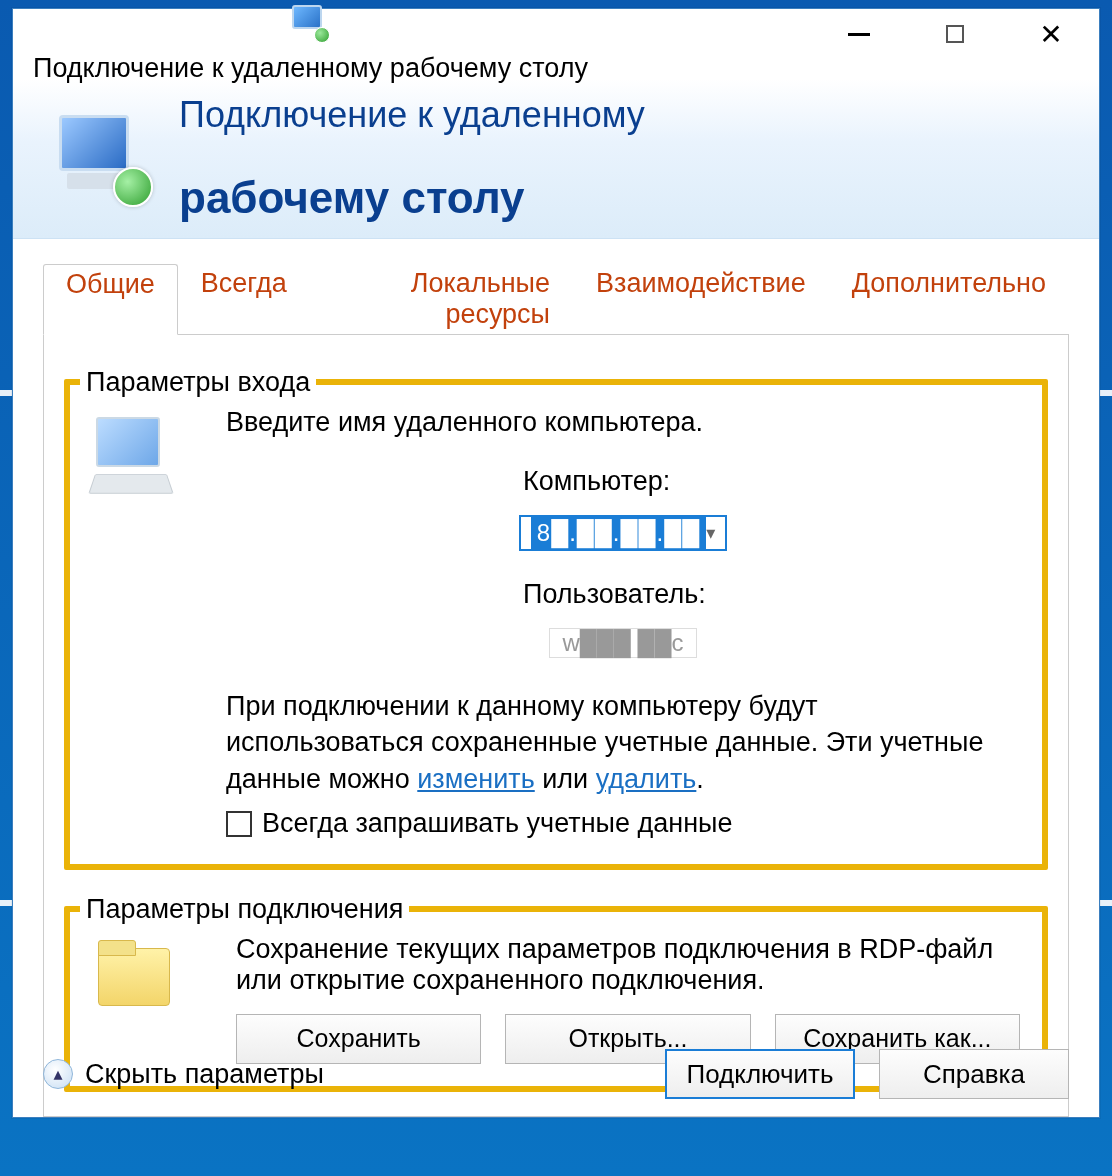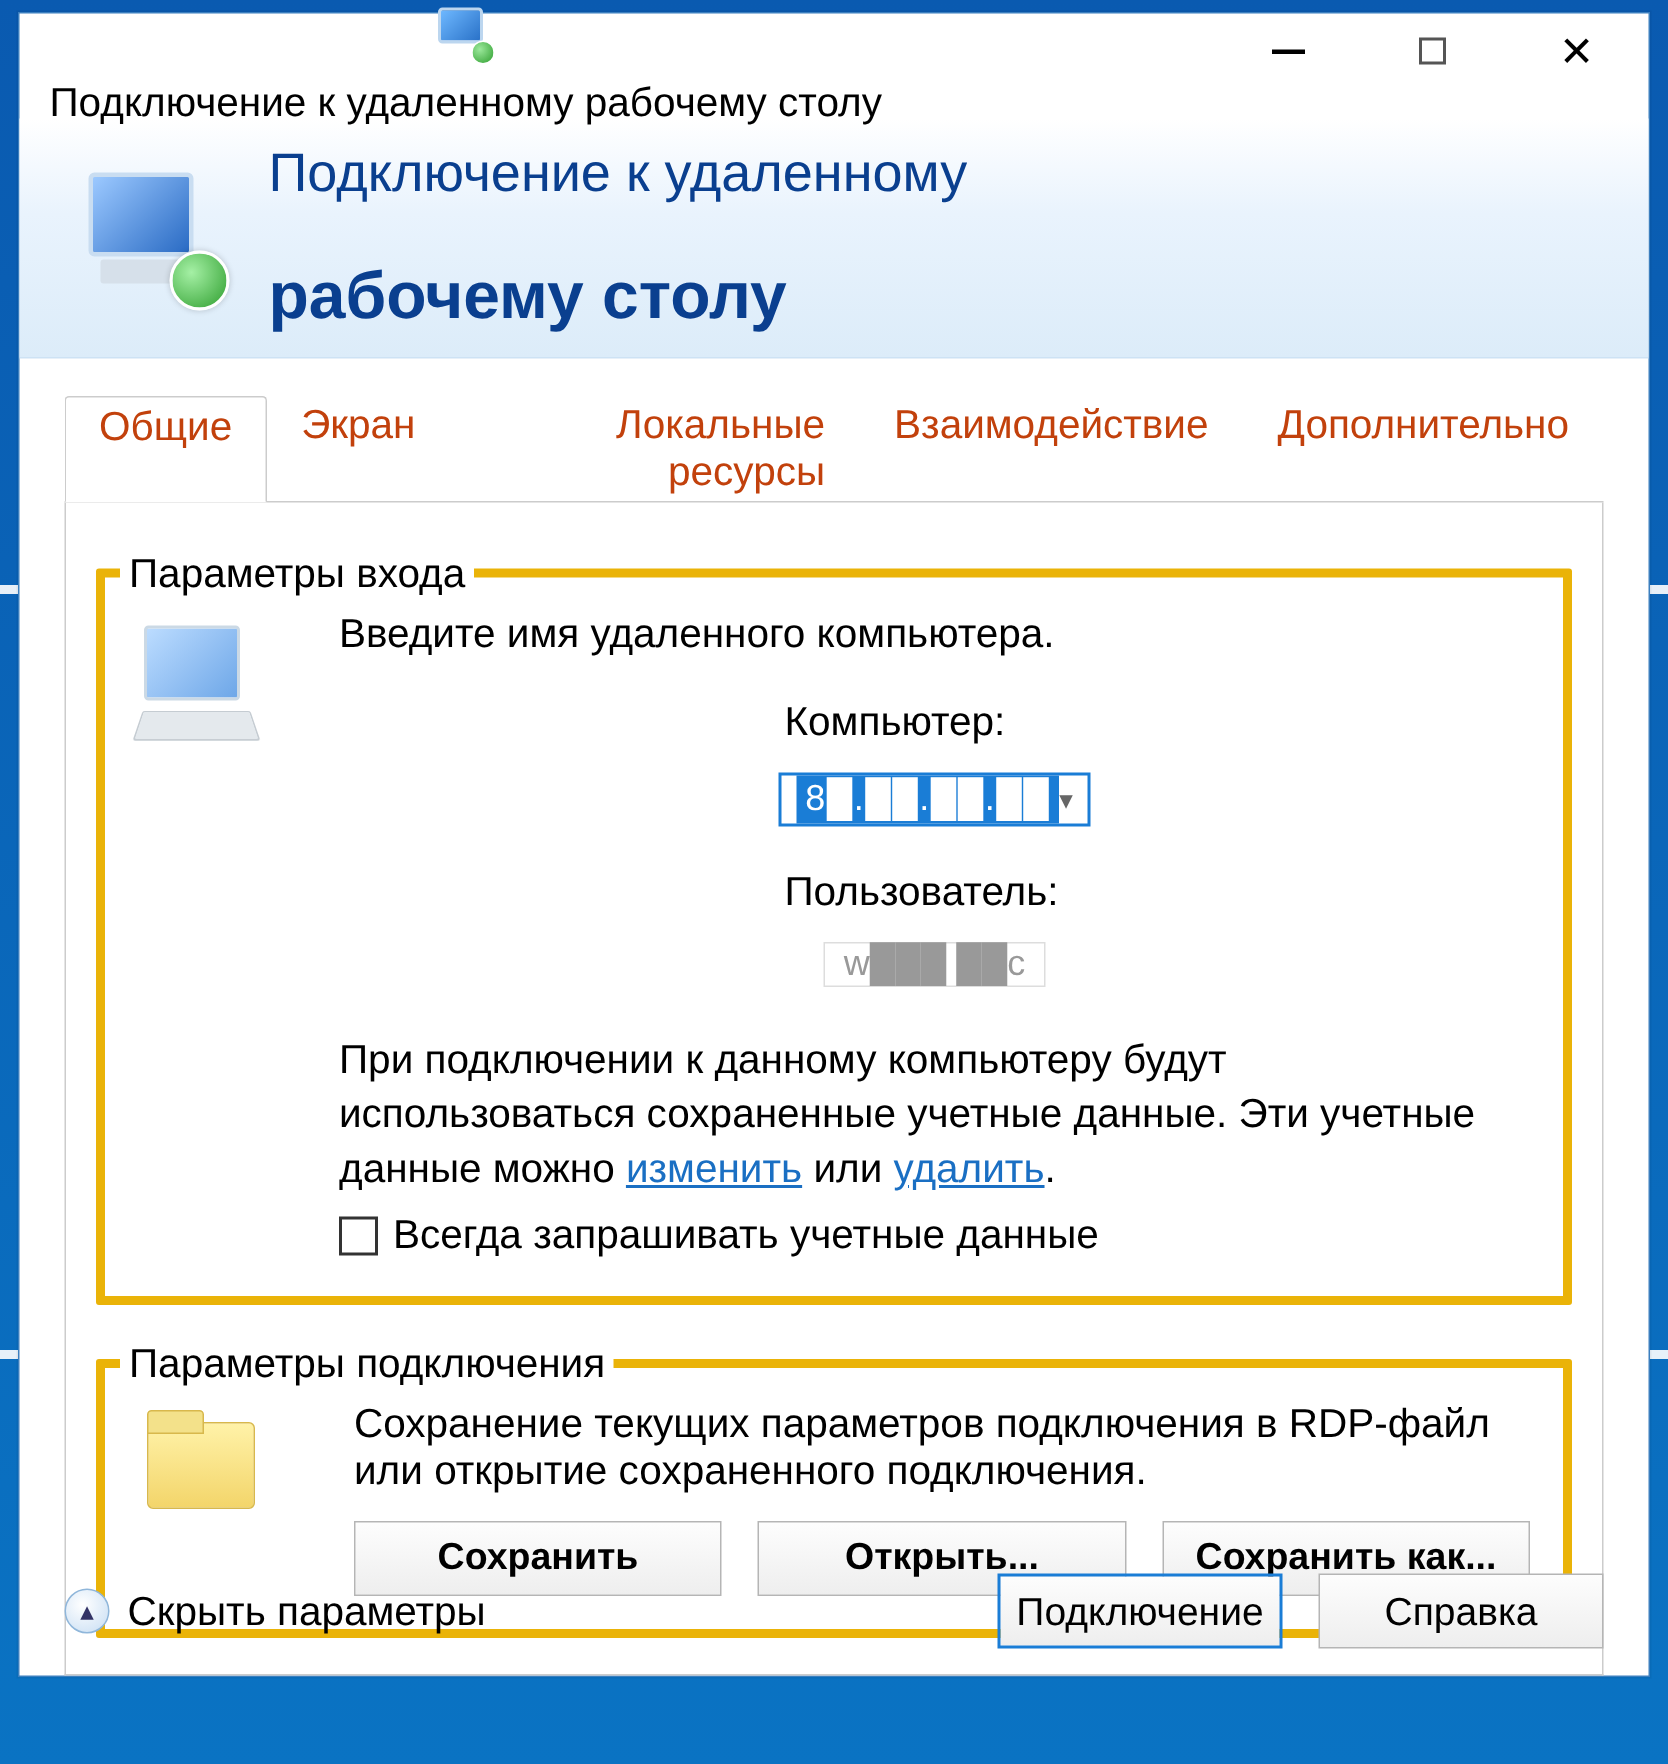--- a/index.html
+++ b/index.html
@@ -104,21 +104,20 @@
   .folder::after {
     content:""; position:absolute; left:6px; top:0px; width:36px; height:14px;
     background:#f3e18a; border:1px solid #d8b84c; border-radius:3px 3px 0 0;
   }
   .btn-row { display:flex; gap:24px; margin-top:18px;}
   .btn {
     flex:1; height:50px; border:1px solid #b5b5b5;
     background:linear-gradient(#fdfdfd,#eee);
     font-size:25px; display:flex; align-items:center; justify-content:center;
     cursor:pointer;
-    font-weight:bold;
   }
   
   .bottombar {
     position:absolute;
     left:0; right:0; bottom:0; height:86px;
     display:flex; align-items:center; justify-content:space-between;
     padding: 0 30px;
   }
   .toggle { display:flex; align-items:center; gap:12px; font-size:27px; cursor:pointer;}
   .toggle .arrow {
@@ -172,21 +171,21 @@
     </div>
     <div class="banner-text">
       <div class="l1">Подключение к удаленному</div>
       <div class="l2">рабочему столу</div>
     </div>
   </div>
 
   <div class="content">
     <div class="tabs">
       <div class="tab active">Общие</div>
-      <div class="tab">Экран</div>
+      <div class="tab">Всегда</div>
       <div class="tab">Локальные ресурсы</div>
       <div class="tab">Взаимодействие</div>
       <div class="tab">Дополнительно</div>
     </div>
 
     <div class="page">
 
       <div class="groupbox">
         <div class="groupbox-title">Параметры входа</div>
         <div class="group-row">
@@ -246,18 +245,18 @@
       </div>
     </div>
   </div>
 
   <div class="bottombar">
     <div class="toggle">
       <div class="arrow">▴</div>
       <span>Скрыть параметры</span>
     </div>
     <div class="bottom-btns">
-      <div class="bbtn primary">Подключение</div>
+      <div class="bbtn primary">Подключить</div>
       <div class="bbtn">Справка</div>
     </div>
   </div>
 
 </div>
 
 </body></html>

